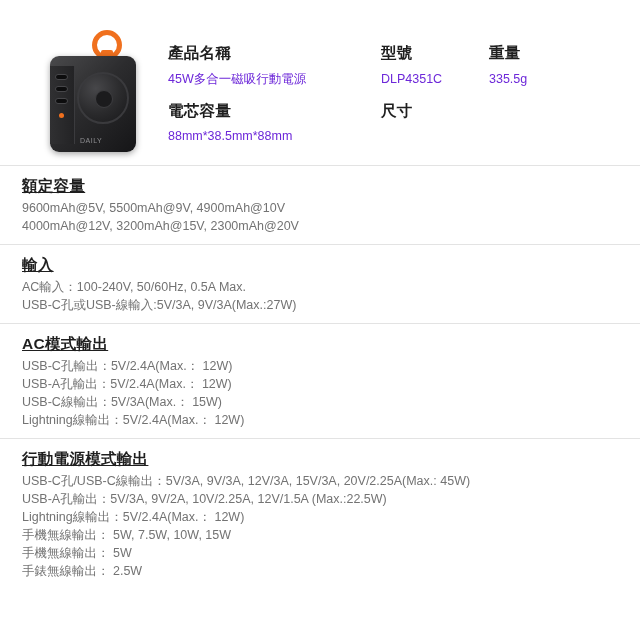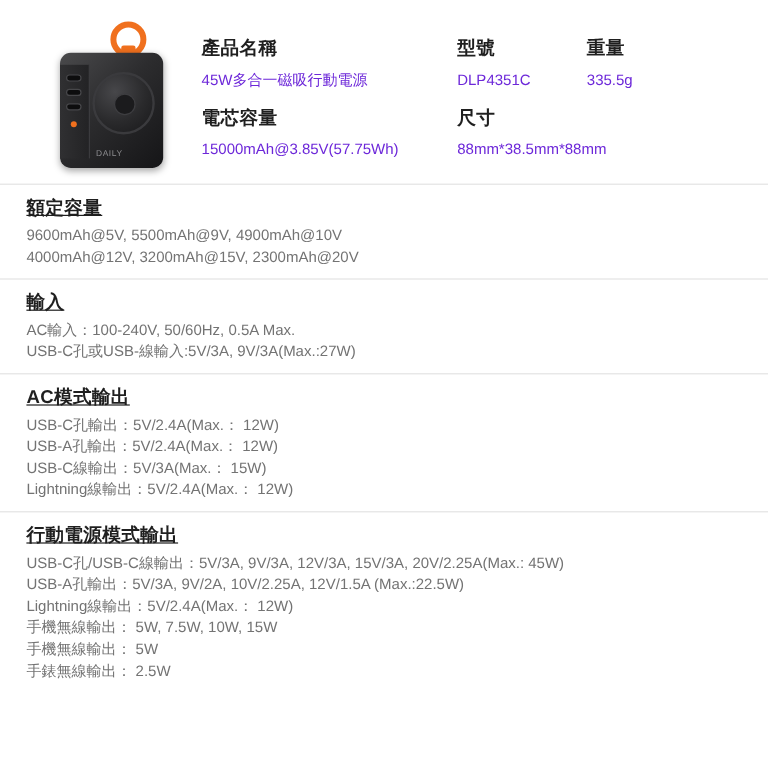--- a/index.html
+++ b/index.html
@@ -12,21 +12,21 @@
     background: #ffffff;
     font-family: "Liberation Sans", "DejaVu Sans", sans-serif;
     color: #2b2b2b;
     overflow: hidden;
   }
   .page {
     position: relative;
     width: 640px;
     height: 508px;
     box-sizing: border-box;
-    padding: 0 0 0 0;
+    padding: 12px 0 0 0;
   }
 
   
   .top {
     display: flex;
     padding: 14px 22px 10px 22px;
     box-sizing: border-box;
   }
   .product-image {
     width: 146px;
@@ -209,21 +209,20 @@
       <div class="spec-h">重量</div>
 
       <div class="spec-v">45W多合一磁吸行動電源</div>
       <div class="spec-v">DLP4351C</div>
       <div class="spec-v">335.5g</div>
 
       <div class="spec-h">電芯容量</div>
       <div class="spec-h">尺寸</div>
       <div class="spec-h"></div>
 
-      <div class="spec-v">15000mAh@3.85V(57.75Wh)</div>
       <div class="spec-v wide" style="grid-column: span 2;">88mm*38.5mm*88mm</div>
     </div>
   </div>
 
   <div class="section">
     <div class="sec-title">額定容量</div>
     <div class="sec-line">9600mAh@5V, 5500mAh@9V, 4900mAh@10V</div>
     <div class="sec-line">4000mAh@12V, 3200mAh@15V, 2300mAh@20V</div>
   </div>
 

